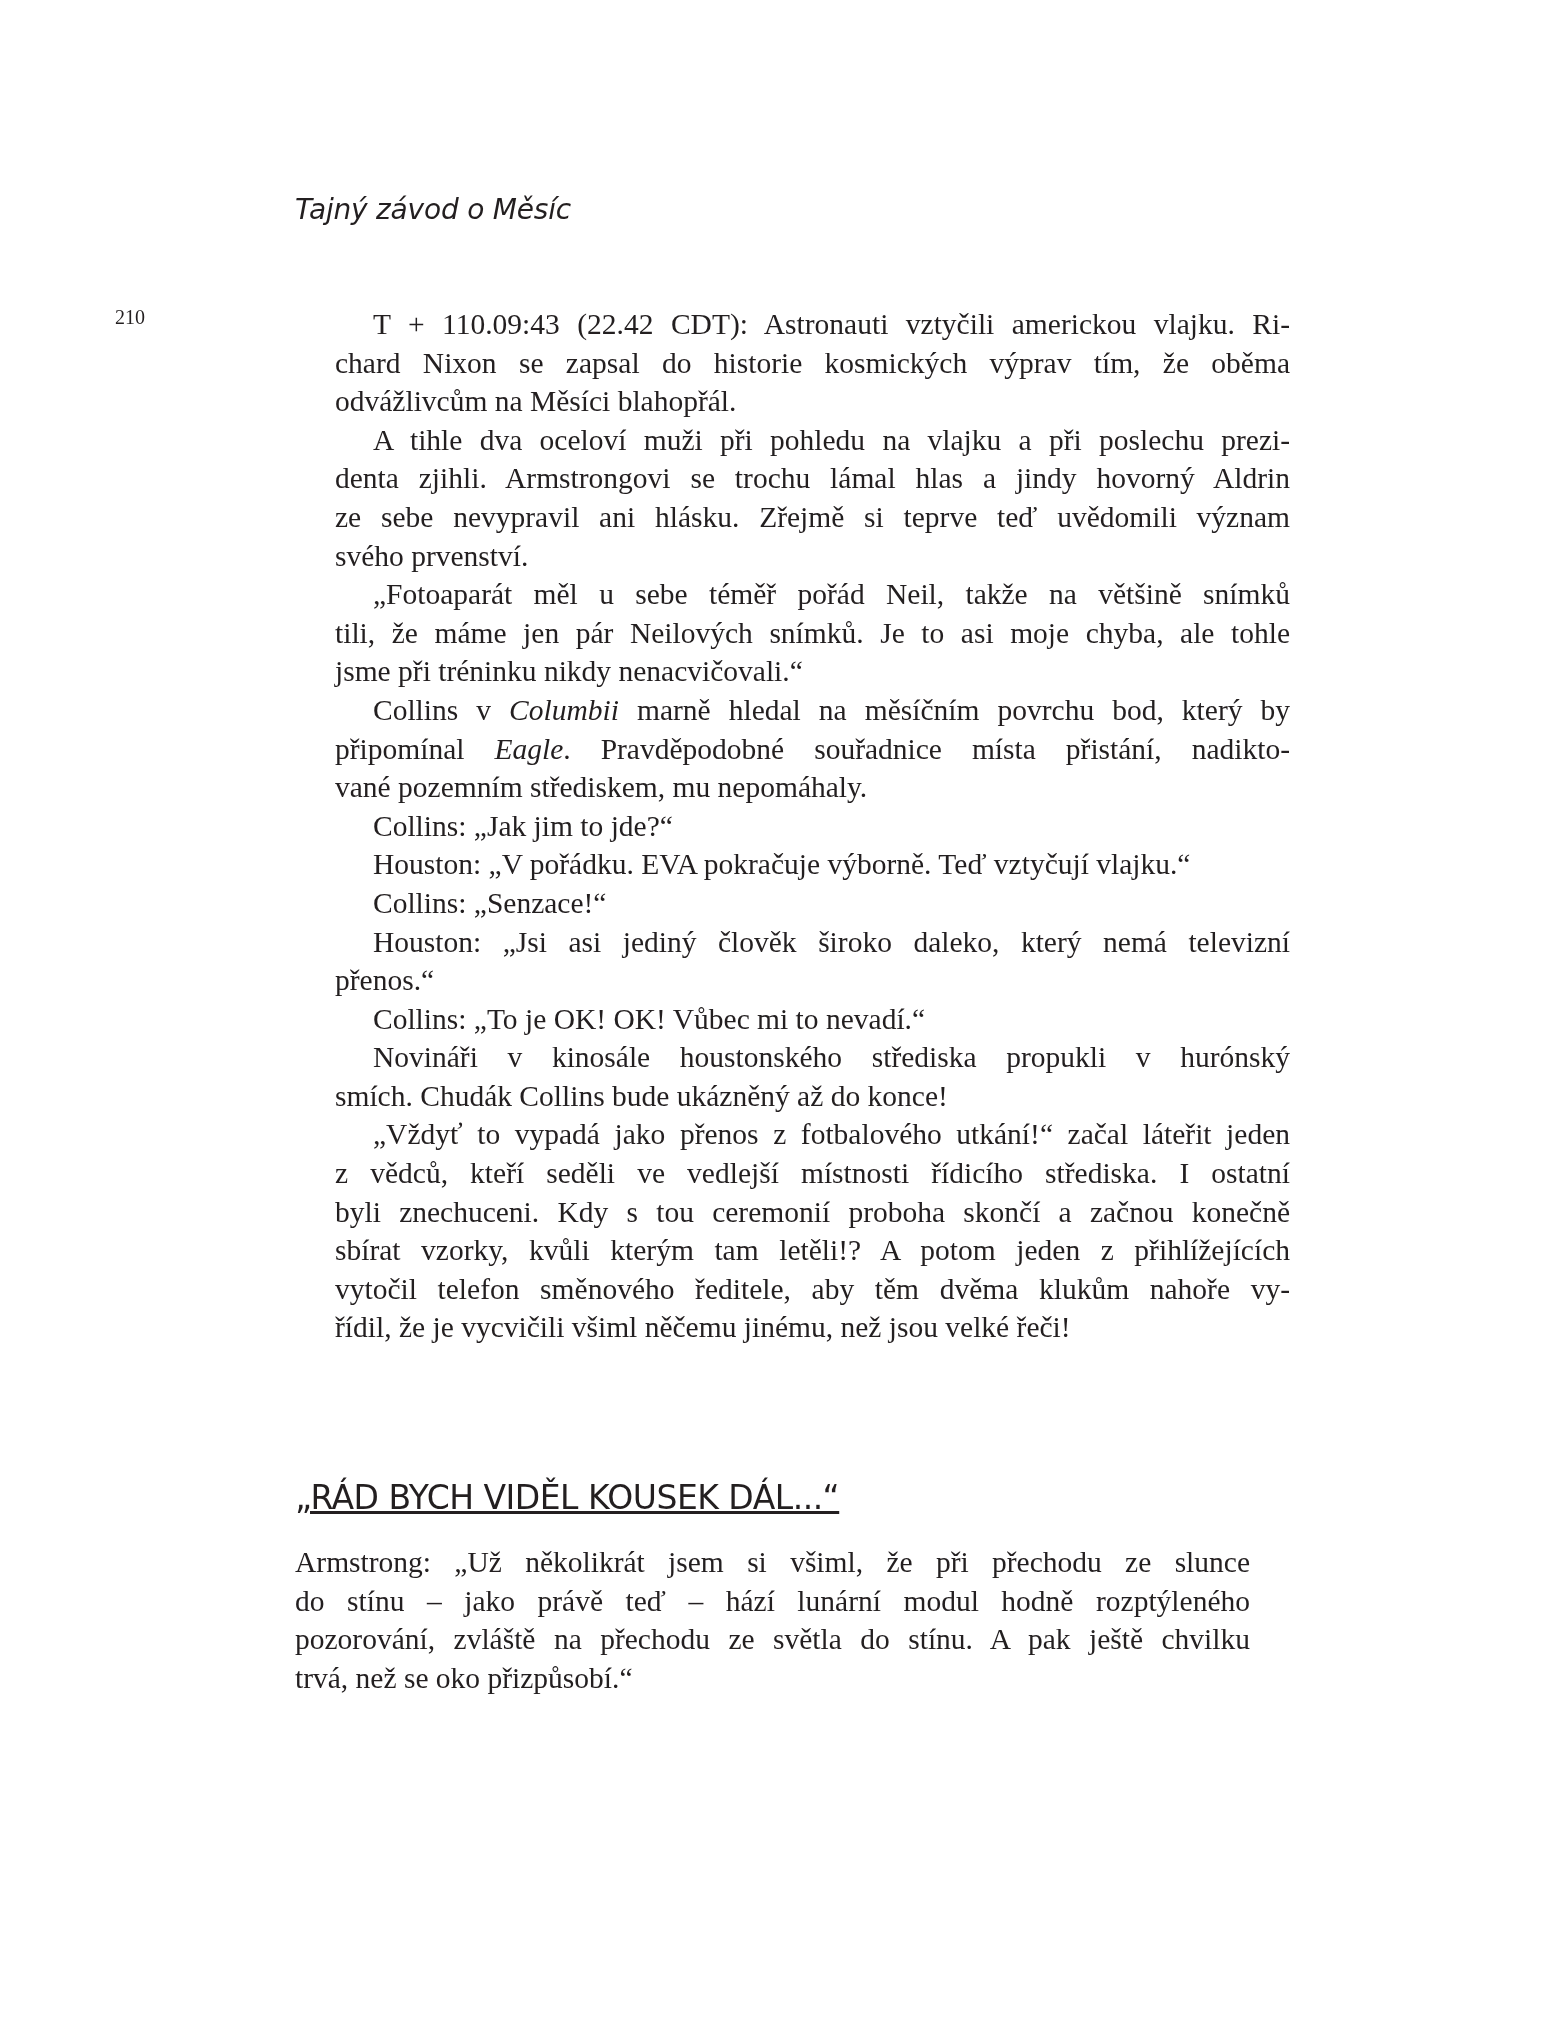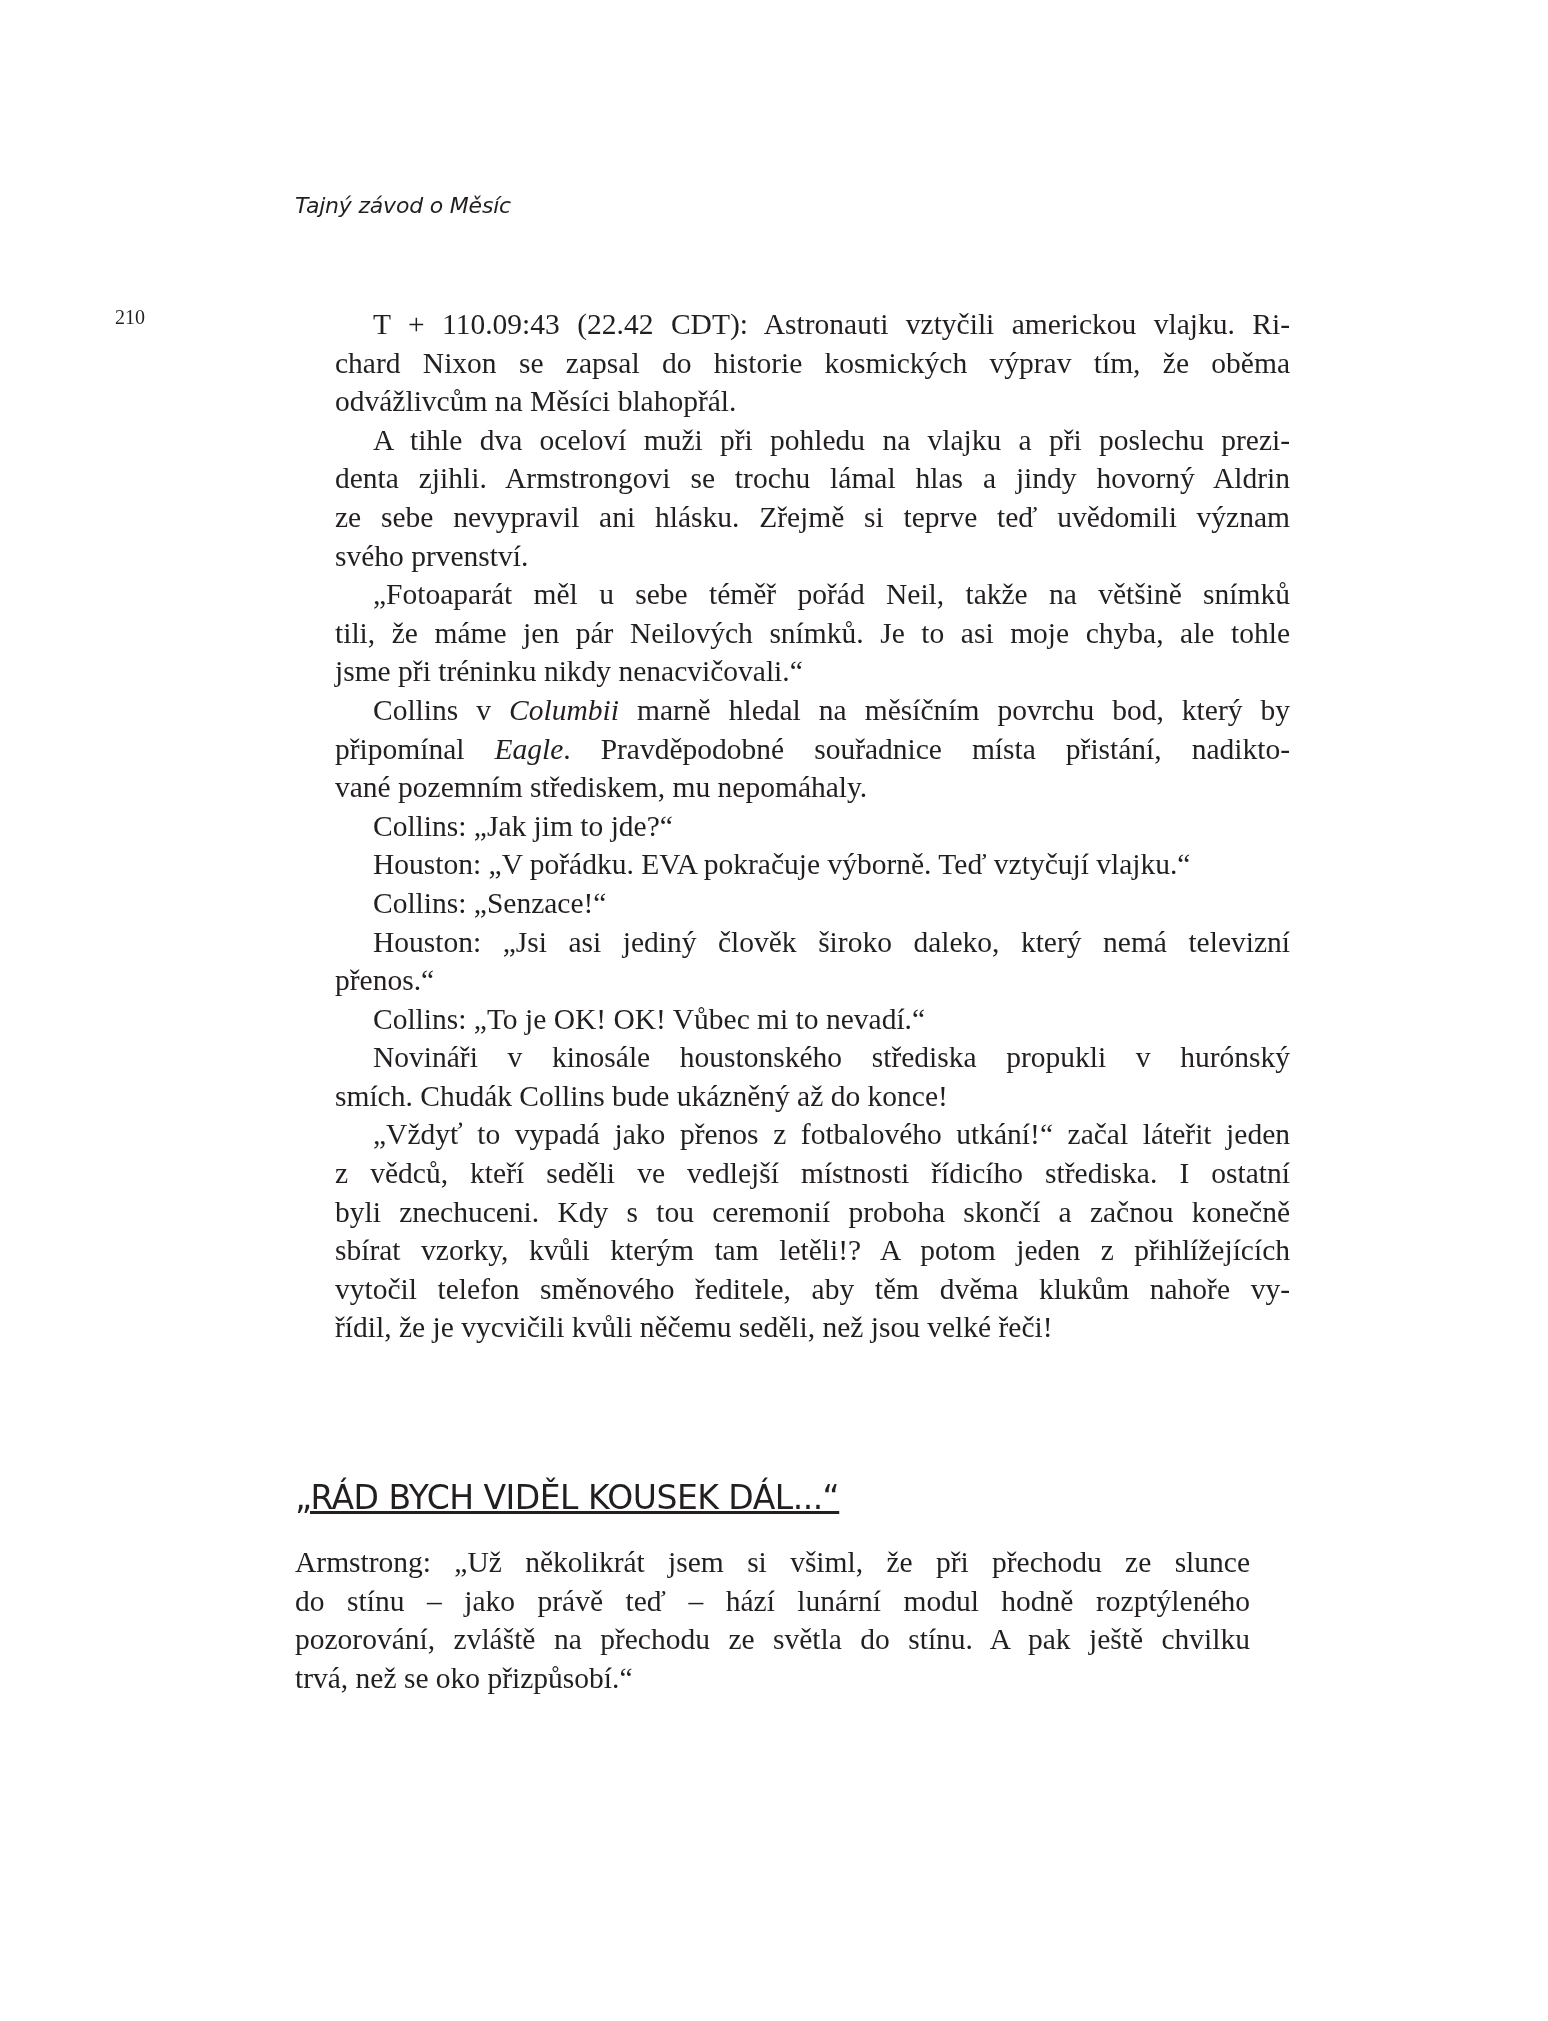--- a/index.html
+++ b/index.html
@@ -1,20 +1,20 @@
 <!DOCTYPE html>
 <html><head>
   <meta charset="utf-8">
   <style>
     html, body { margin: 0; padding: 0; background: #ffffff; }
     body { width: 1548px; height: 2021px; position: relative; overflow: hidden; color: #231f20; }
     .running-head {
       position: absolute; left: 295px; top: 193px;
       font-family: "DejaVu Sans", sans-serif; font-style: italic;
-      font-size: 22px; color: #231f20; letter-spacing: -0.2px;
+      font-size: 28px; color: #231f20; letter-spacing: -0.2px;
     }
     .page-number {
       position: absolute; left: 115px; top: 306px;
       font-family: "Liberation Serif", serif; font-size: 20px; color: #231f20;
     }
     .body-block {
       position: absolute; left: 295px; width: 955px;
       font-family: "Liberation Serif", serif; font-size: 29.5px;
       line-height: 38.6px; color: #231f20;
     }
@@ -56,21 +56,21 @@
     <span class="line indent">Houston: „Jsi asi jediný člověk široko daleko, který nemá televizní</span>
     <span class="line last">přenos.“</span>
     <span class="line indent last">Collins: „To je OK! OK! Vůbec mi to nevadí.“</span>
     <span class="line indent">Novináři v kinosále houstonského střediska propukli v hurónský</span>
     <span class="line last">smích. Chudák Collins bude ukázněný až do konce!</span>
     <span class="line indent">„Vždyť to vypadá jako přenos z fotbalového utkání!“ začal láteřit jeden</span>
     <span class="line">z vědců, kteří seděli ve vedlejší místnosti řídicího střediska. I ostatní</span>
     <span class="line">byli znechuceni. Kdy s tou ceremonií proboha skončí a začnou konečně</span>
     <span class="line">sbírat vzorky, kvůli kterým tam letěli!? A potom jeden z přihlížejících</span>
     <span class="line">vytočil telefon směnového ředitele, aby těm dvěma klukům nahoře vy-</span>
-    <span class="line last">řídil, že je vycvičili kvůli něčemu seděli, než jsou velké řeči!</span>
+    <span class="line last">řídil, že je vycvičili všiml něčemu jinému, než jsou velké řeči!</span>
   </div>
 
 <h2 class="section-heading">„RÁD BYCH VIDĚL KOUSEK DÁL...“</h2>
 
 <div class="body-block second" id="sec2">
     <span class="line">Armstrong: „Už několikrát jsem si všiml, že při přechodu ze slunce</span>
     <span class="line">do stínu – jako právě teď – hází lunární modul hodně rozptýleného</span>
     <span class="line">pozorování, zvláště na přechodu ze světla do stínu. A pak ještě chvilku</span>
     <span class="line last">trvá, než se oko přizpůsobí.“</span>
   </div>

